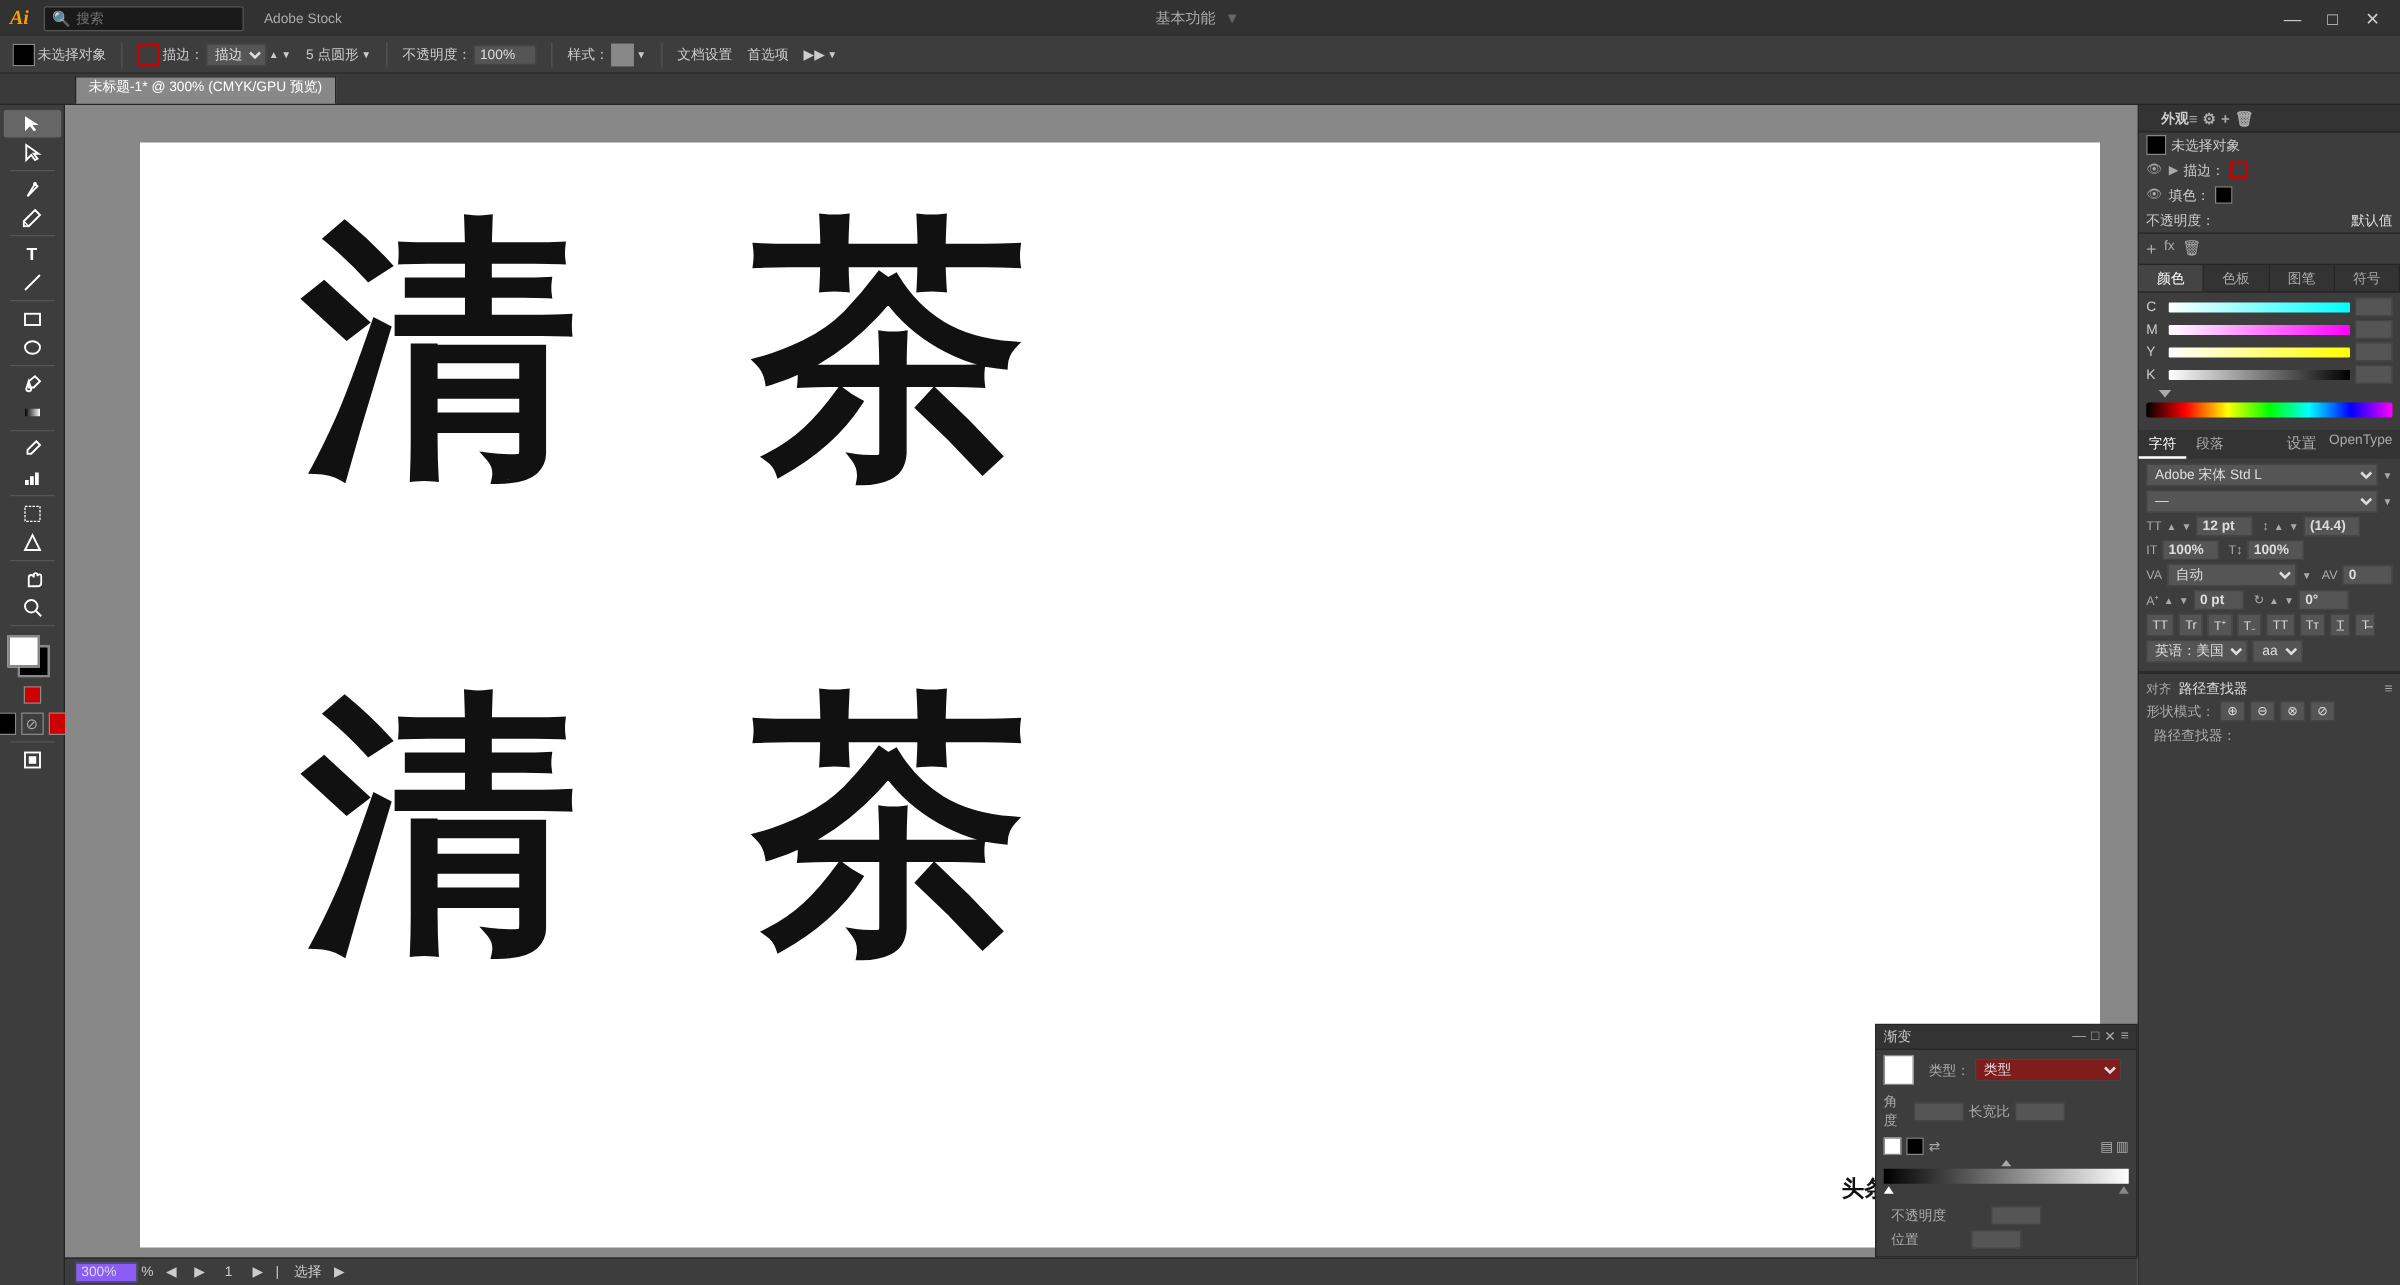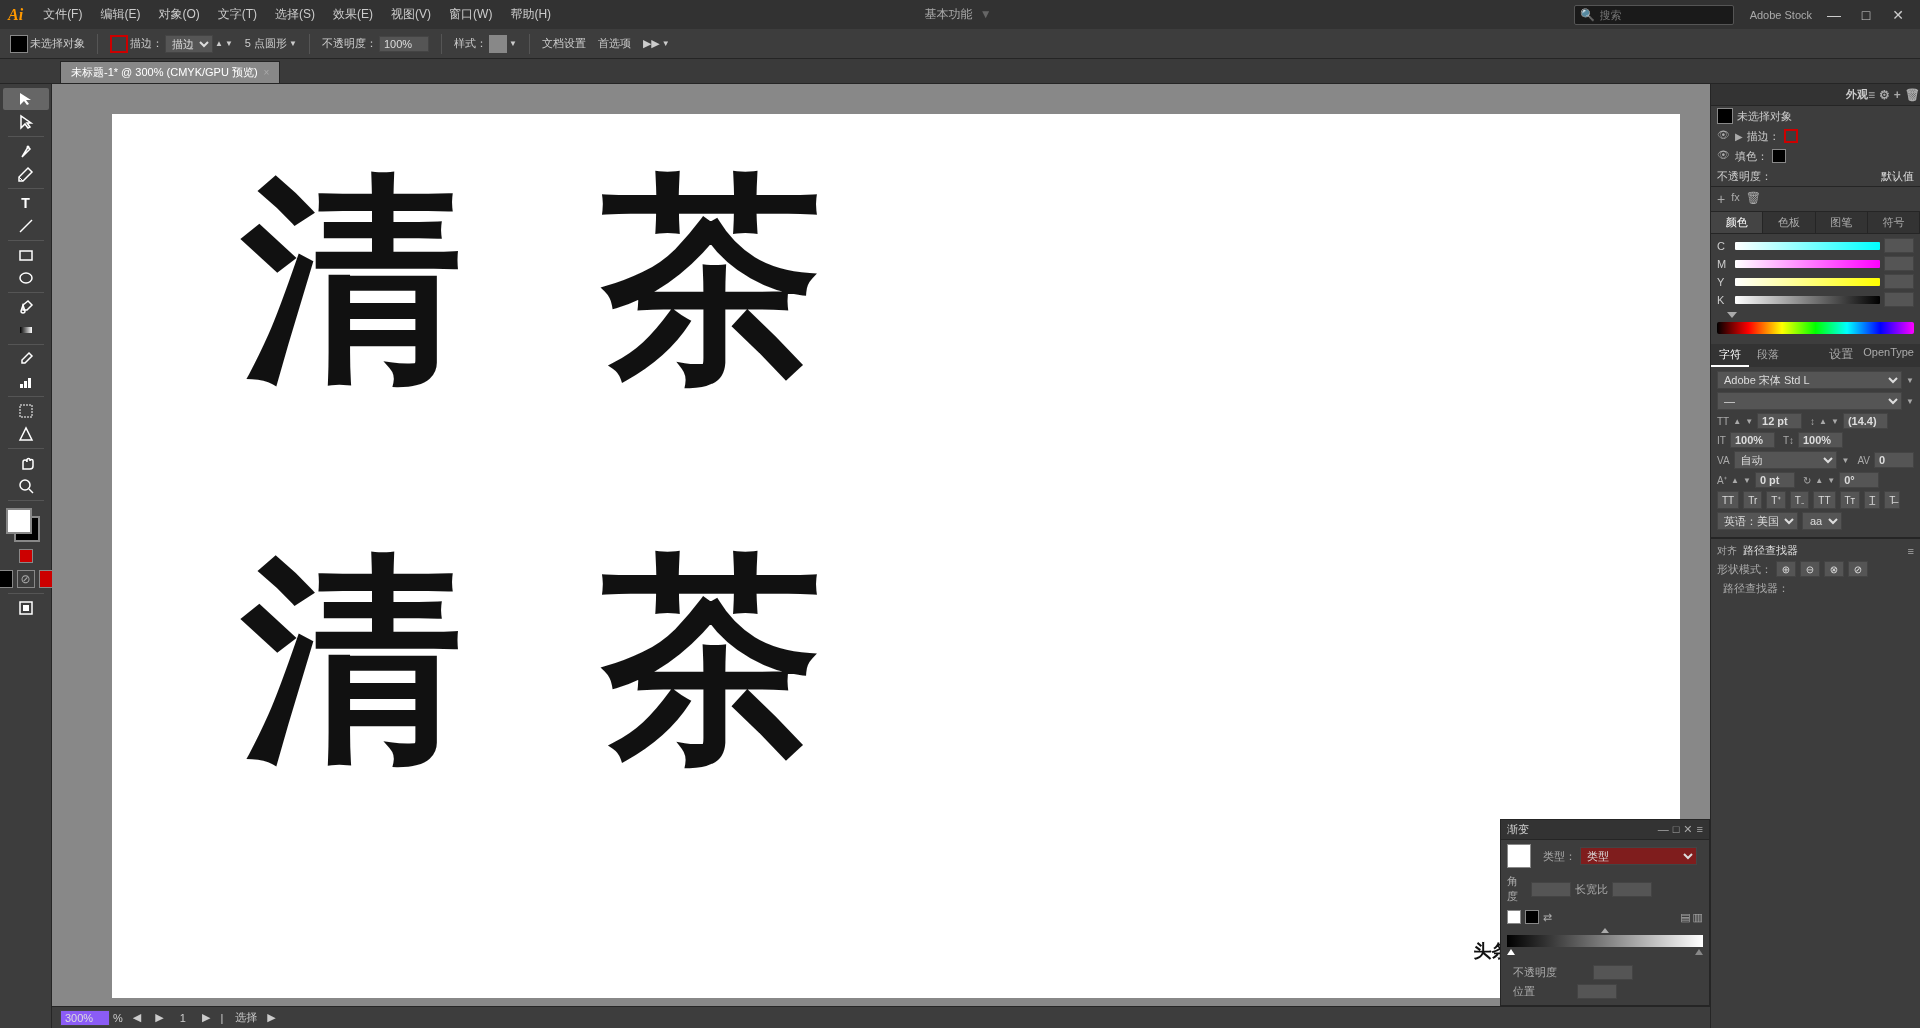--- a/index.html
+++ b/index.html
@@ -151,25 +151,26 @@
       padding-left: 60px;
       border-bottom: 1px solid #252525;
     }
     .tab {
       height: 22px;
       background: #535353;
       border: 1px solid #252525;
       border-bottom: none;
       padding: 0 10px;
       display: flex;
-      align-items: center;
+      align-items: flex-start;
       font-size: 11px;
       color: #ccc;
       cursor: pointer;
       gap: 6px;
+      flex-direction: column;
     }
     .tab.active {
       background: #888;
       color: #fff;
     }
     .tab-close {
       font-size: 10px;
       color: #aaa;
       cursor: pointer;
     }
@@ -315,22 +316,22 @@
     
     #appearance-panel {
       border-bottom: 1px solid #252525;
       padding: 0;
     }
     .panel-header {
       height: 22px;
       background: #333;
       display: flex;
       align-items: center;
-      justify-content: flex-end;
-      padding: 0 0;
+      justify-content: flex-start;
+      padding: 0 18px;
       color: #ccc;
       font-size: 11px;
       font-weight: bold;
       border-bottom: 1px solid #252525;
     }
     .panel-header-icons {
       display: flex;
       gap: 4px;
     }
     .panel-icon {
@@ -622,31 +623,20 @@
       padding: 2px 6px;
       gap: 4px;
       color: #aaa;
     }
   </style>
 </head>
 <body>
 
 <div id="title-bar">
   <span id="app-logo">Ai</span>
-  <div id="menu-bar">
-    <span class="menu-item">文件(F)</span>
-    <span class="menu-item">编辑(E)</span>
-    <span class="menu-item">对象(O)</span>
-    <span class="menu-item">文字(T)</span>
-    <span class="menu-item">选择(S)</span>
-    <span class="menu-item">效果(E)</span>
-    <span class="menu-item">视图(V)</span>
-    <span class="menu-item">窗口(W)</span>
-    <span class="menu-item">帮助(H)</span>
-  </div>
   <div id="title-center">
     <span>基本功能</span>
     <span style="color:#666; margin: 0 4px;">▼</span>
   </div>
   <div id="search-box-title">
     <span style="color:#888;margin-right:4px;">🔍</span>
     <input type="text" placeholder="搜索" style="">
   </div>
   <span id="adobe-stock-btn">Adobe Stock</span>
   <div id="window-controls">

